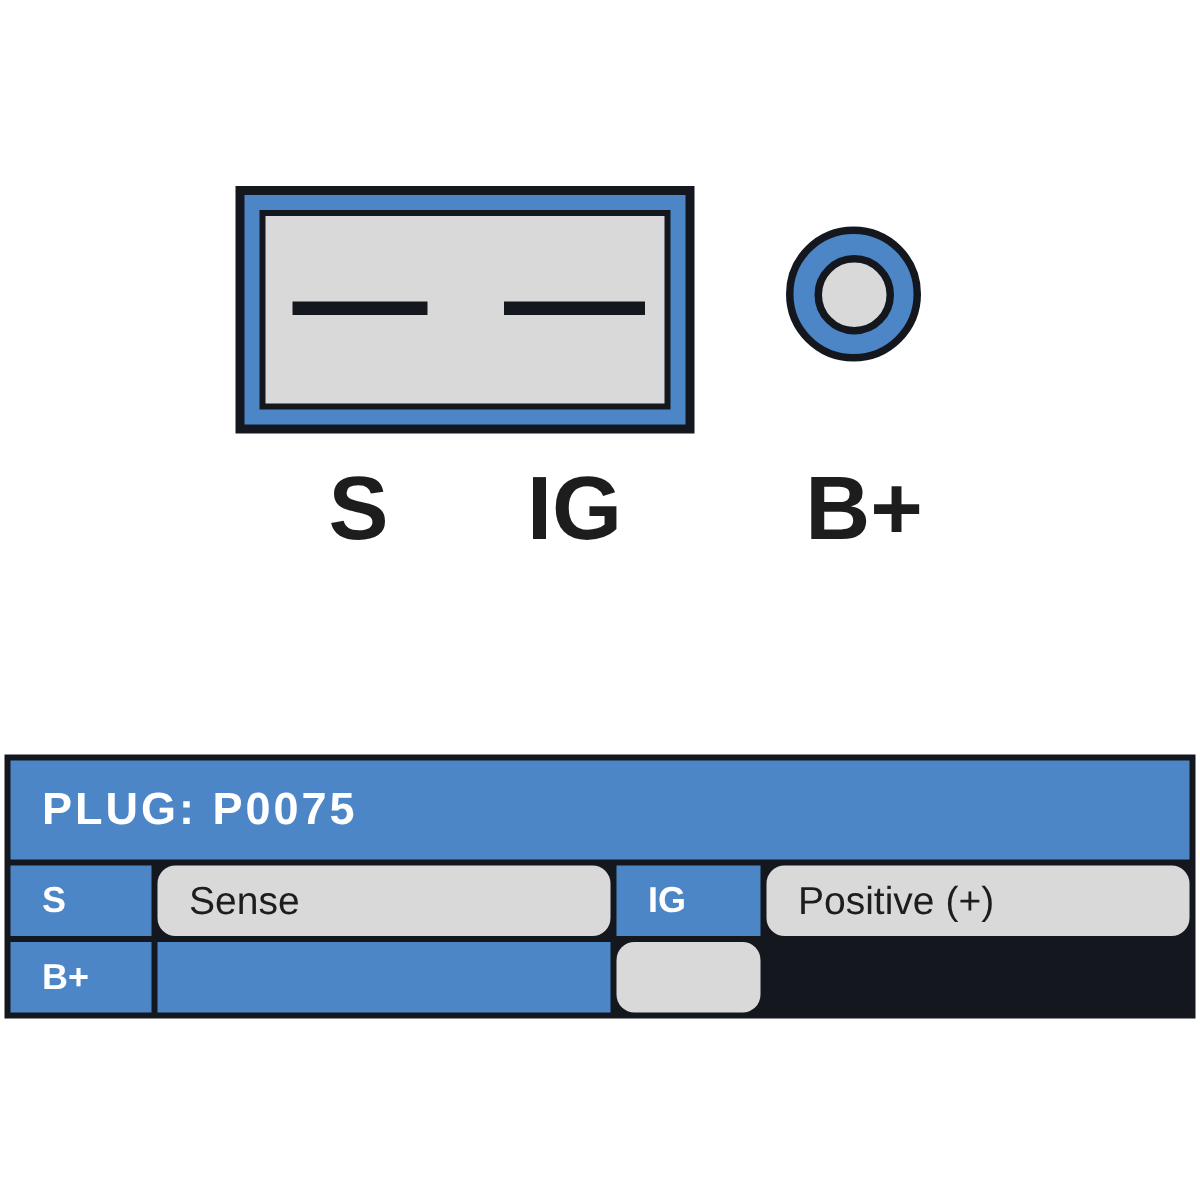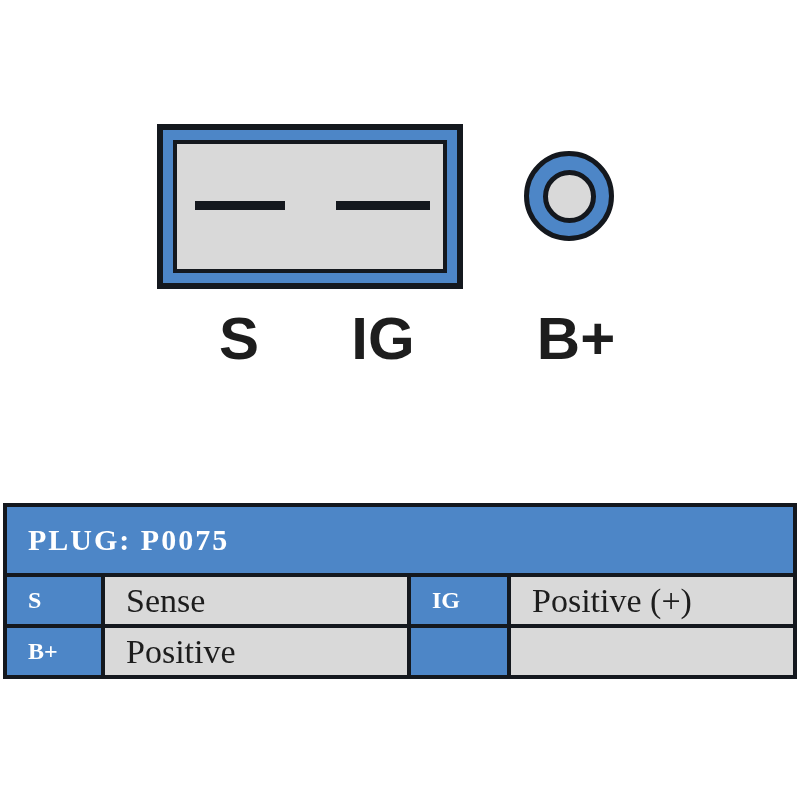--- a/index.html
+++ b/index.html
@@ -76,21 +76,20 @@
   
   .plug-table {
     position: absolute; left: 3px; top: 503px;
     width: 794px;
     background: var(--line);
     padding: 4px;
     display: grid;
     grid-template-columns: 94px 302px 96px 1fr;
     grid-auto-rows: min-content;
     gap: 4px;
-    font-family: Liberation Serif, serif;
   }
   .plug-table .header {
     grid-column: 1 / -1;
     height: 66px;
     background: var(--blue);
     color: #ffffff;
     display: flex; align-items: center;
     padding-left: 21px;
     font-size: 30px; font-weight: 700;
     letter-spacing: 2px;
@@ -102,21 +101,21 @@
     white-space: nowrap;
   }
   .plug-table .cell.code {
     background: var(--blue);
     color: #ffffff;
     font-size: 24px; font-weight: 700;
   }
   .plug-table .cell.desc {
     background: var(--gray);
     color: var(--text-dark);
-    font-size: 34px; font-weight: 400;
+    font-size: 26px; font-weight: 400; border-radius: 12px;
   }
 </style>
 </head>
 <body>
 
 <div class="stage">
 
   <div class="plug-rect">
     <div class="blue-frame">
       <div class="black-frame">
@@ -137,18 +136,17 @@
 
   <div class="plug-table">
     <div class="header">PLUG: P0075</div>
 
     <div class="cell code">S</div>
     <div class="cell desc">Sense</div>
     <div class="cell code">IG</div>
     <div class="cell desc">Positive (+)</div>
 
     <div class="cell code">B+</div>
-    <div class="cell desc">Positive</div>
     <div class="cell code"></div>
     <div class="cell desc"></div>
   </div>
 
 </div>
 
 </body></html>

